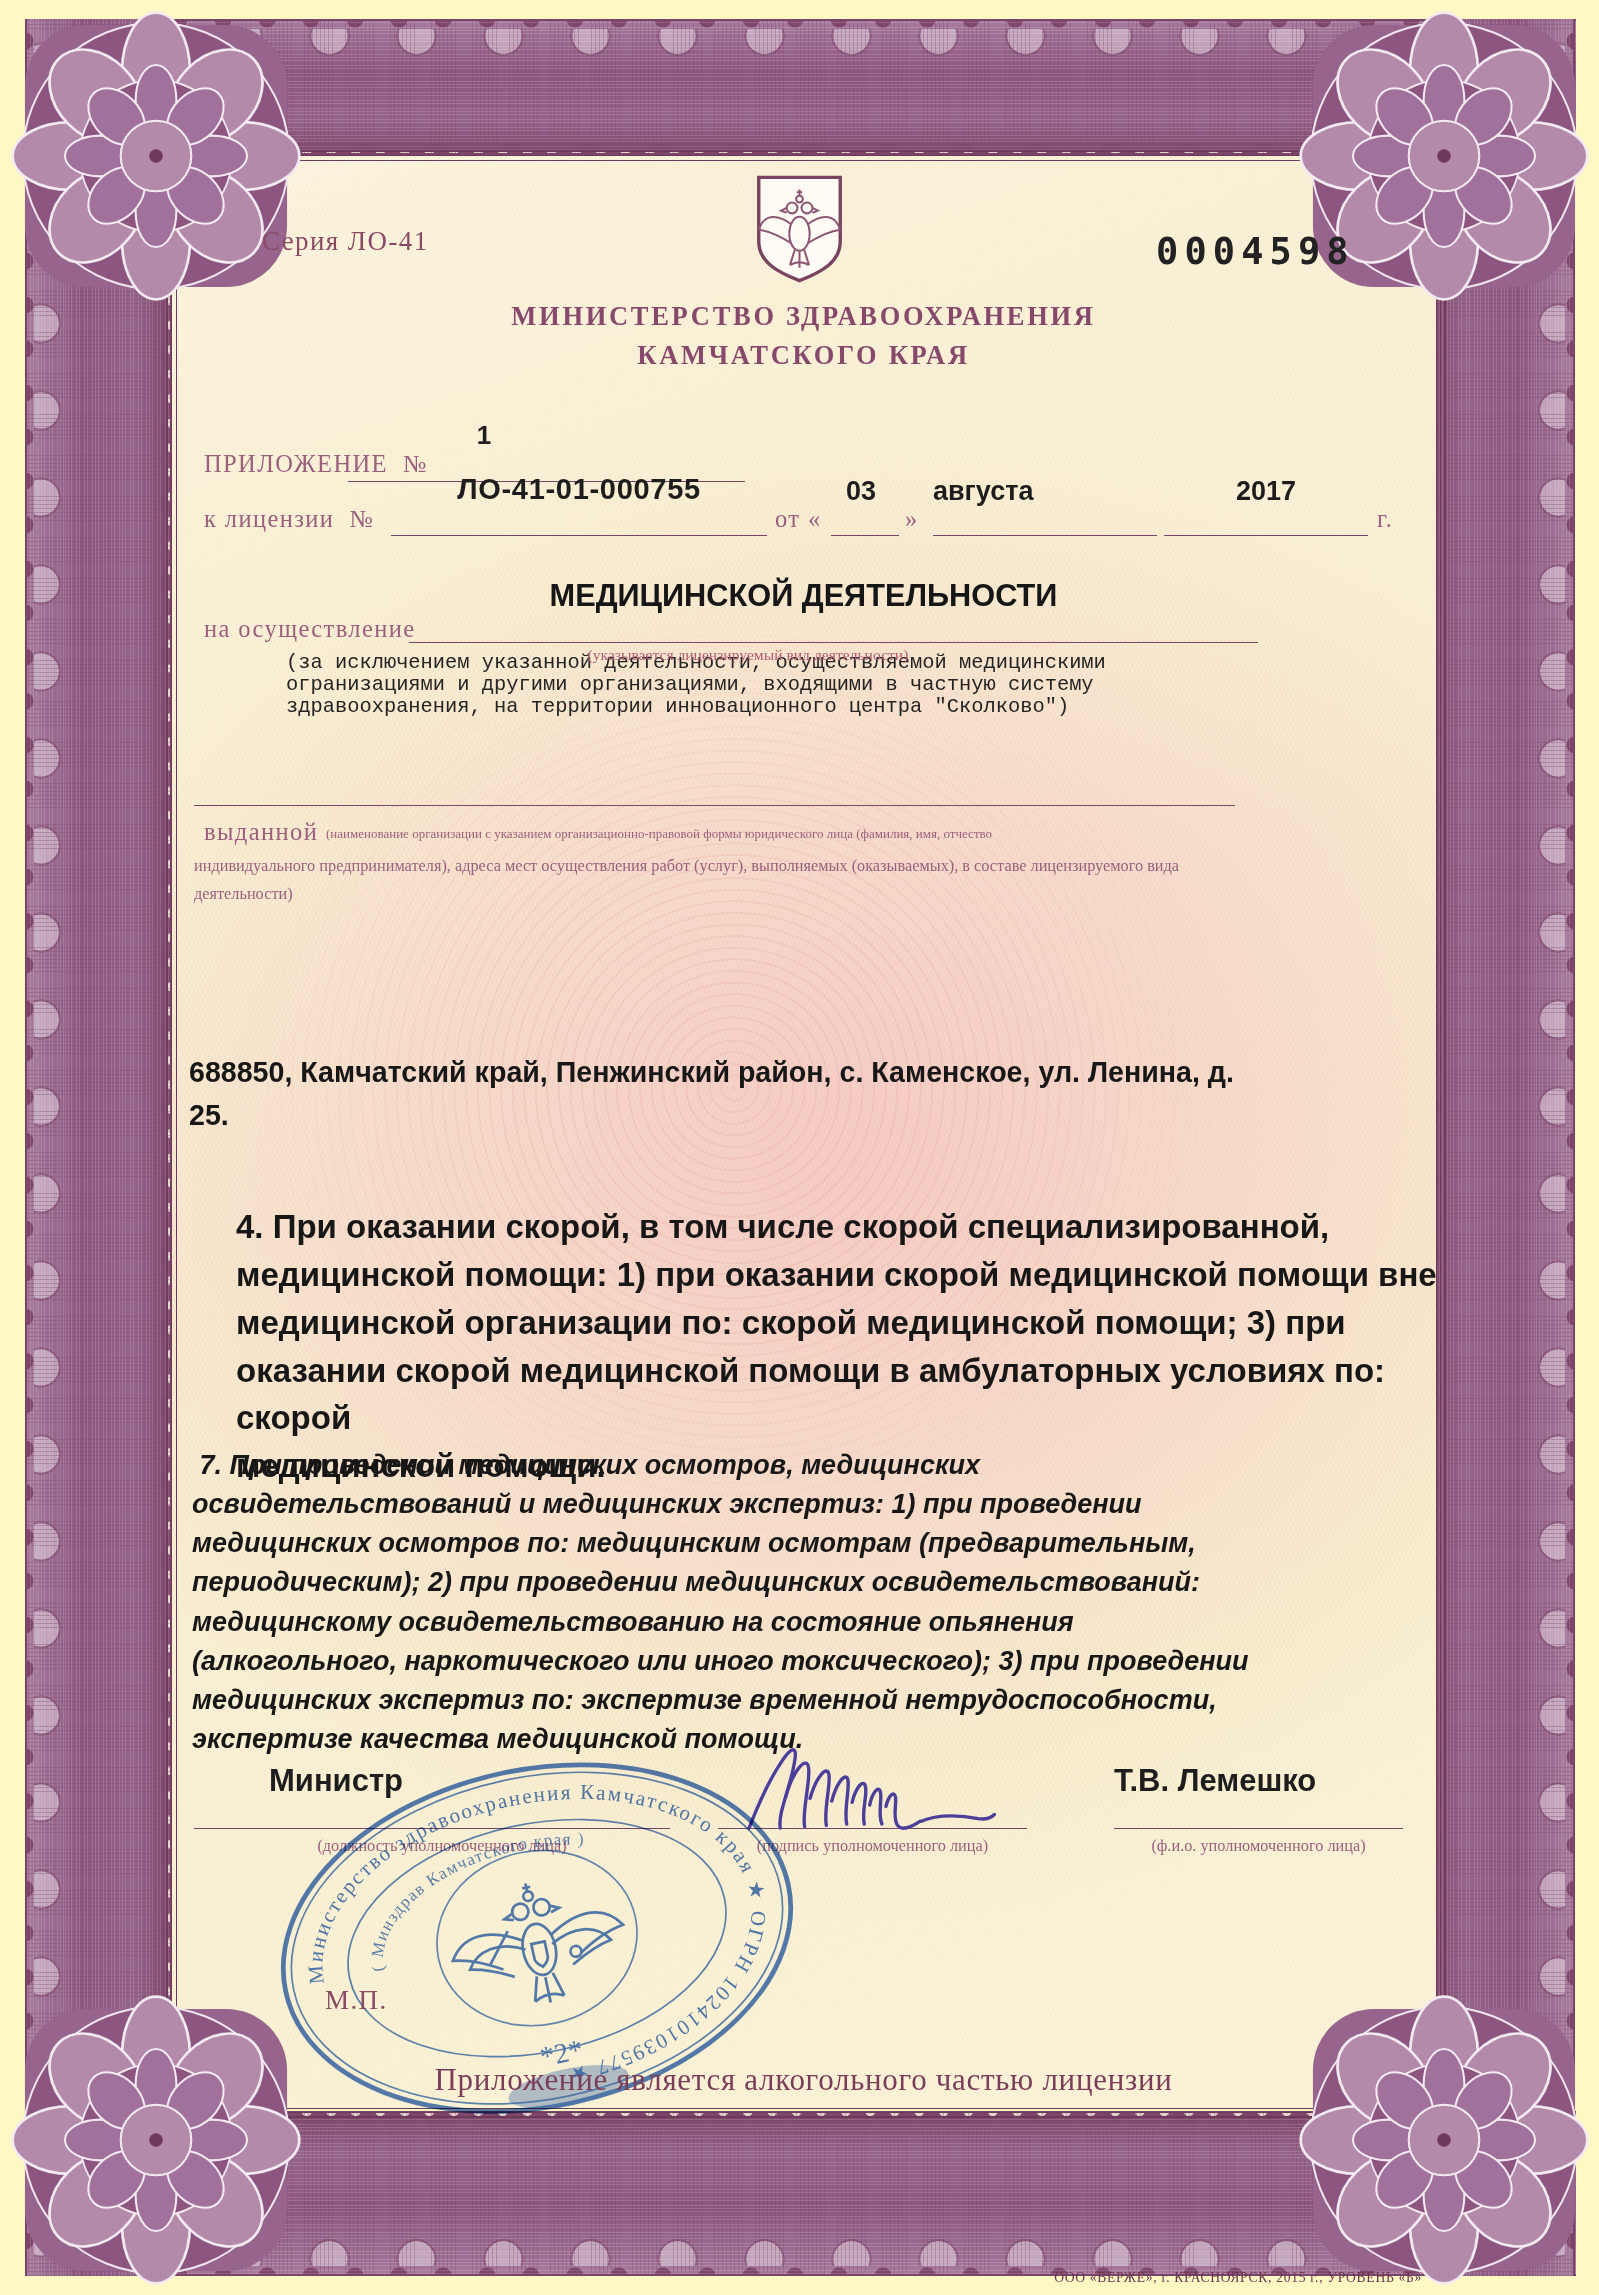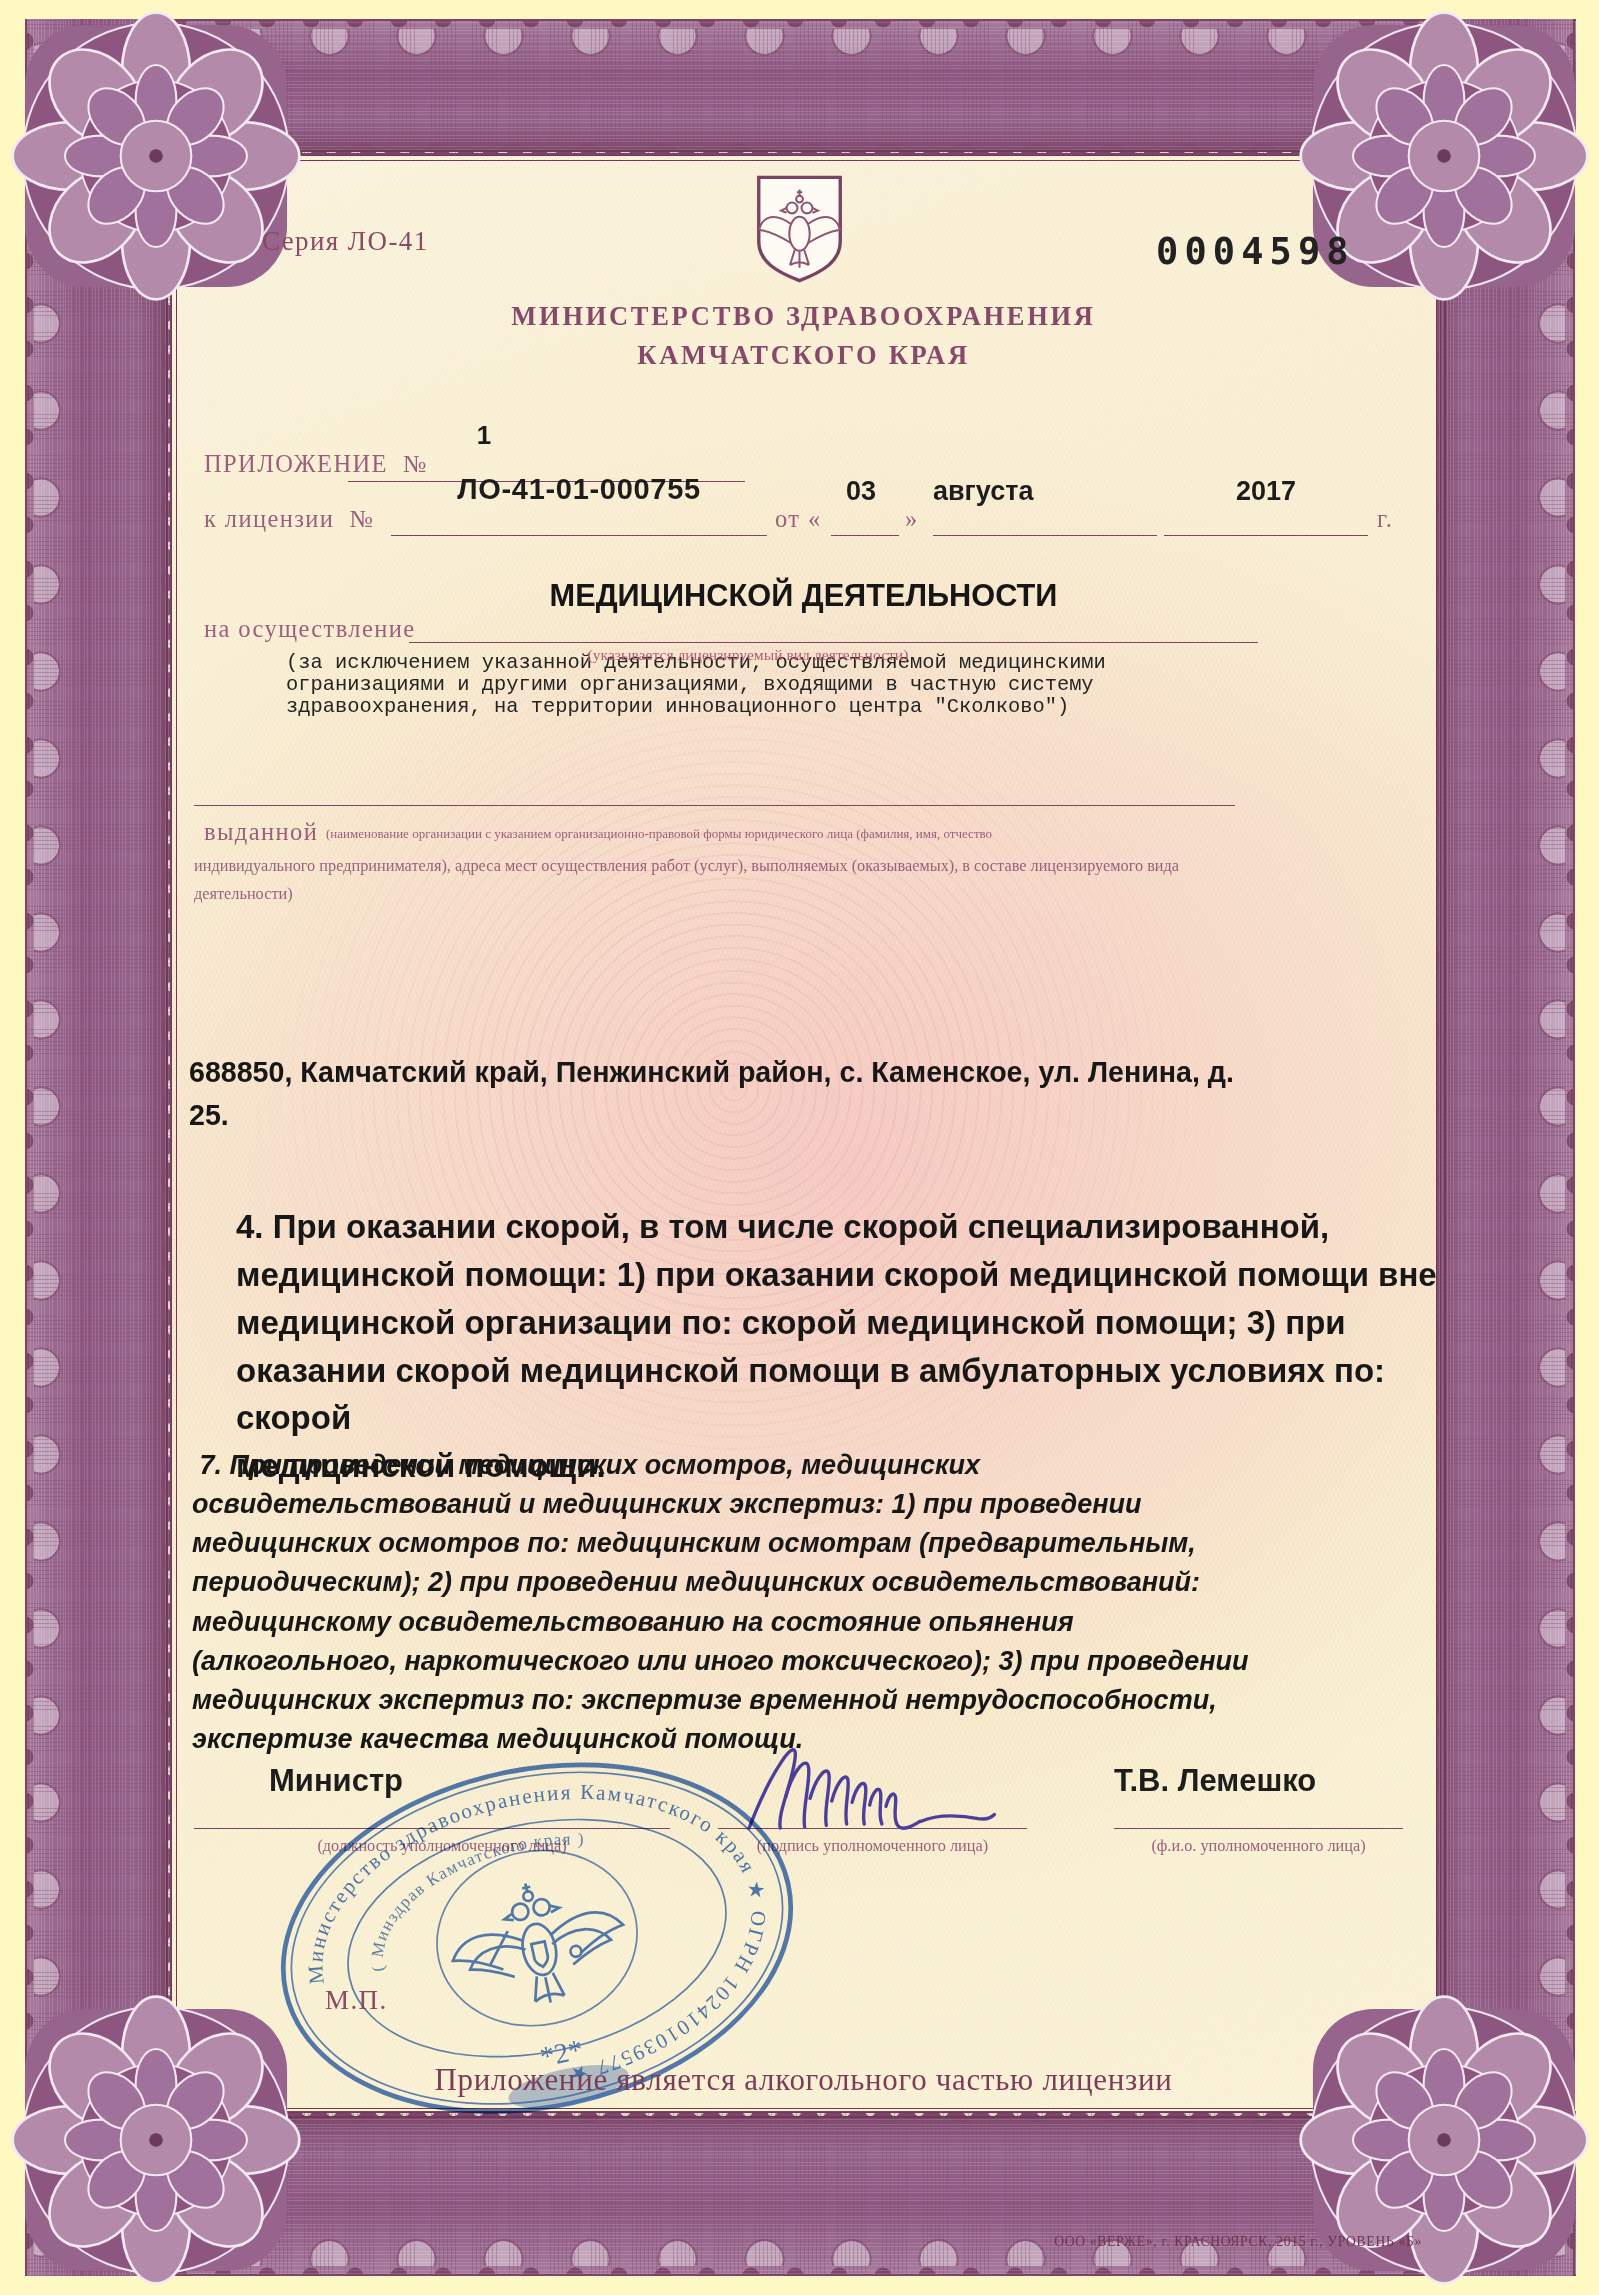--- a/index.html
+++ b/index.html
@@ -70,21 +70,21 @@
            letter-spacing:6.1px;color:#222;}
   .ministry{left:171px;width:1265px;text-align:center;font-size:26.5px;font-weight:700;
             color:#86486b;letter-spacing:2.7px;}
   .bigtitle{left:171px;width:1265px;text-align:center;font-family:"Liberation Sans",sans-serif;
             font-weight:700;font-size:32px;color:#161616;letter-spacing:0;transform:scaleX(.96);}
   .typed{font-family:"Liberation Mono",monospace;font-size:20.4px;line-height:1.07;color:#242424;
          white-space:pre-wrap;}
   .body-bold{font-family:"Liberation Sans",sans-serif;font-weight:700;color:#171717;
              white-space:pre-wrap;}
   .footer-note{left:171px;width:1265px;text-align:center;font-size:31px;color:#7b3d58;letter-spacing:0.7px;}
-  .printer{font-size:13.6px;color:#6b3550;text-align:right;letter-spacing:0.7px;}
+  .printer{font-size:13.6px;color:#6b3550;text-align:right;letter-spacing:0.7px;margin-top:36px;}
   .mp{font-size:27px;color:#8a4a66;letter-spacing:1.4px;}
   .stamp-wrap{mix-blend-mode:multiply;opacity:.96;}
 </style>
 </head>
 <body>
 
 <div class="page">
 
   <div class="bstrip b-horiz b-top"></div>
   <div class="bstrip b-horiz b-bottom"></div>

